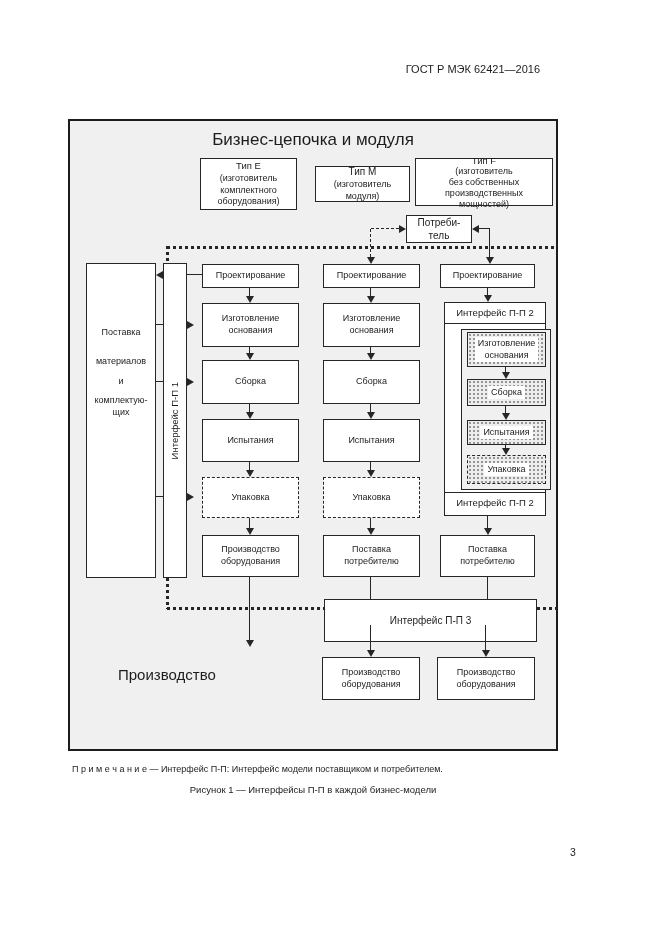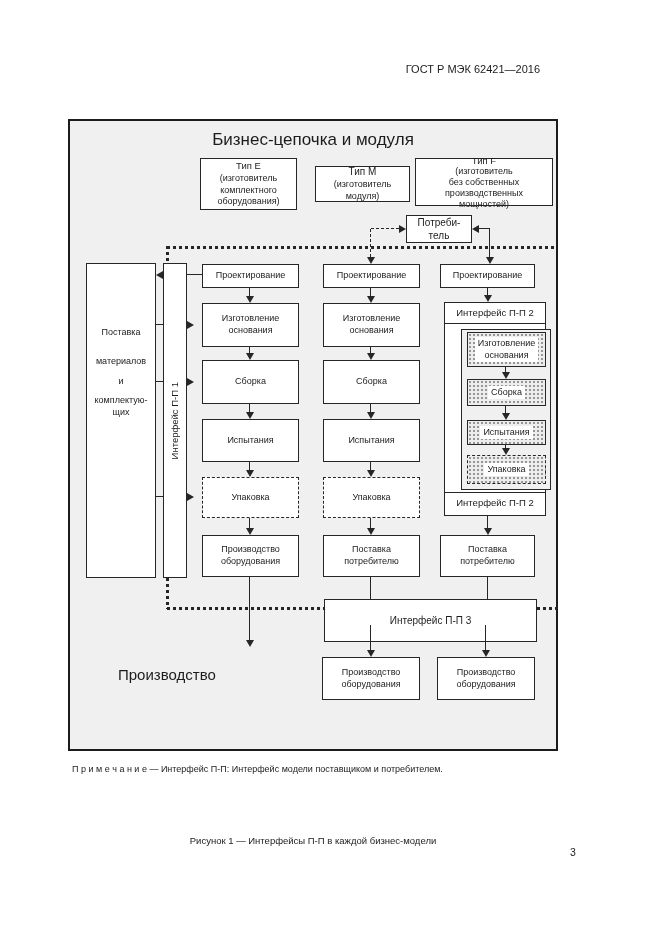--- a/index.html
+++ b/index.html
@@ -191,14 +191,14 @@
   <div class="ah ah-d" style="left:484px;top:528px;"></div>
   <div class="vl" style="left:487px;top:577px;height:22px;"></div>
 
   <div class="vl" style="left:370px;top:625px;height:26px;"></div>
   <div class="ah ah-d" style="left:367px;top:650px;"></div>
   <div class="vl" style="left:485px;top:625px;height:26px;"></div>
   <div class="ah ah-d" style="left:482px;top:650px;"></div>
 </div>
 
 <div class="abs" style="left:72px;top:764px;width:482px;font-size:9px;">П р и м е ч а н и е — Интерфейс П-П: Интерфейс модели поставщиком и потребителем.</div>
-<div class="abs" style="left:68px;top:835px;width:490px;text-align:center;font-size:9.5px;">Рисунок 1 — Интерфейсы П-П в каждой бизнес-модели</div>
+<div class="abs" style="left:68px;top:784px;width:490px;text-align:center;font-size:9.5px;">Рисунок 1 — Интерфейсы П-П в каждой бизнес-модели</div>
 <div class="abs" style="left:570px;top:846px;font-size:10.5px;">3</div>
 
 </body></html>

